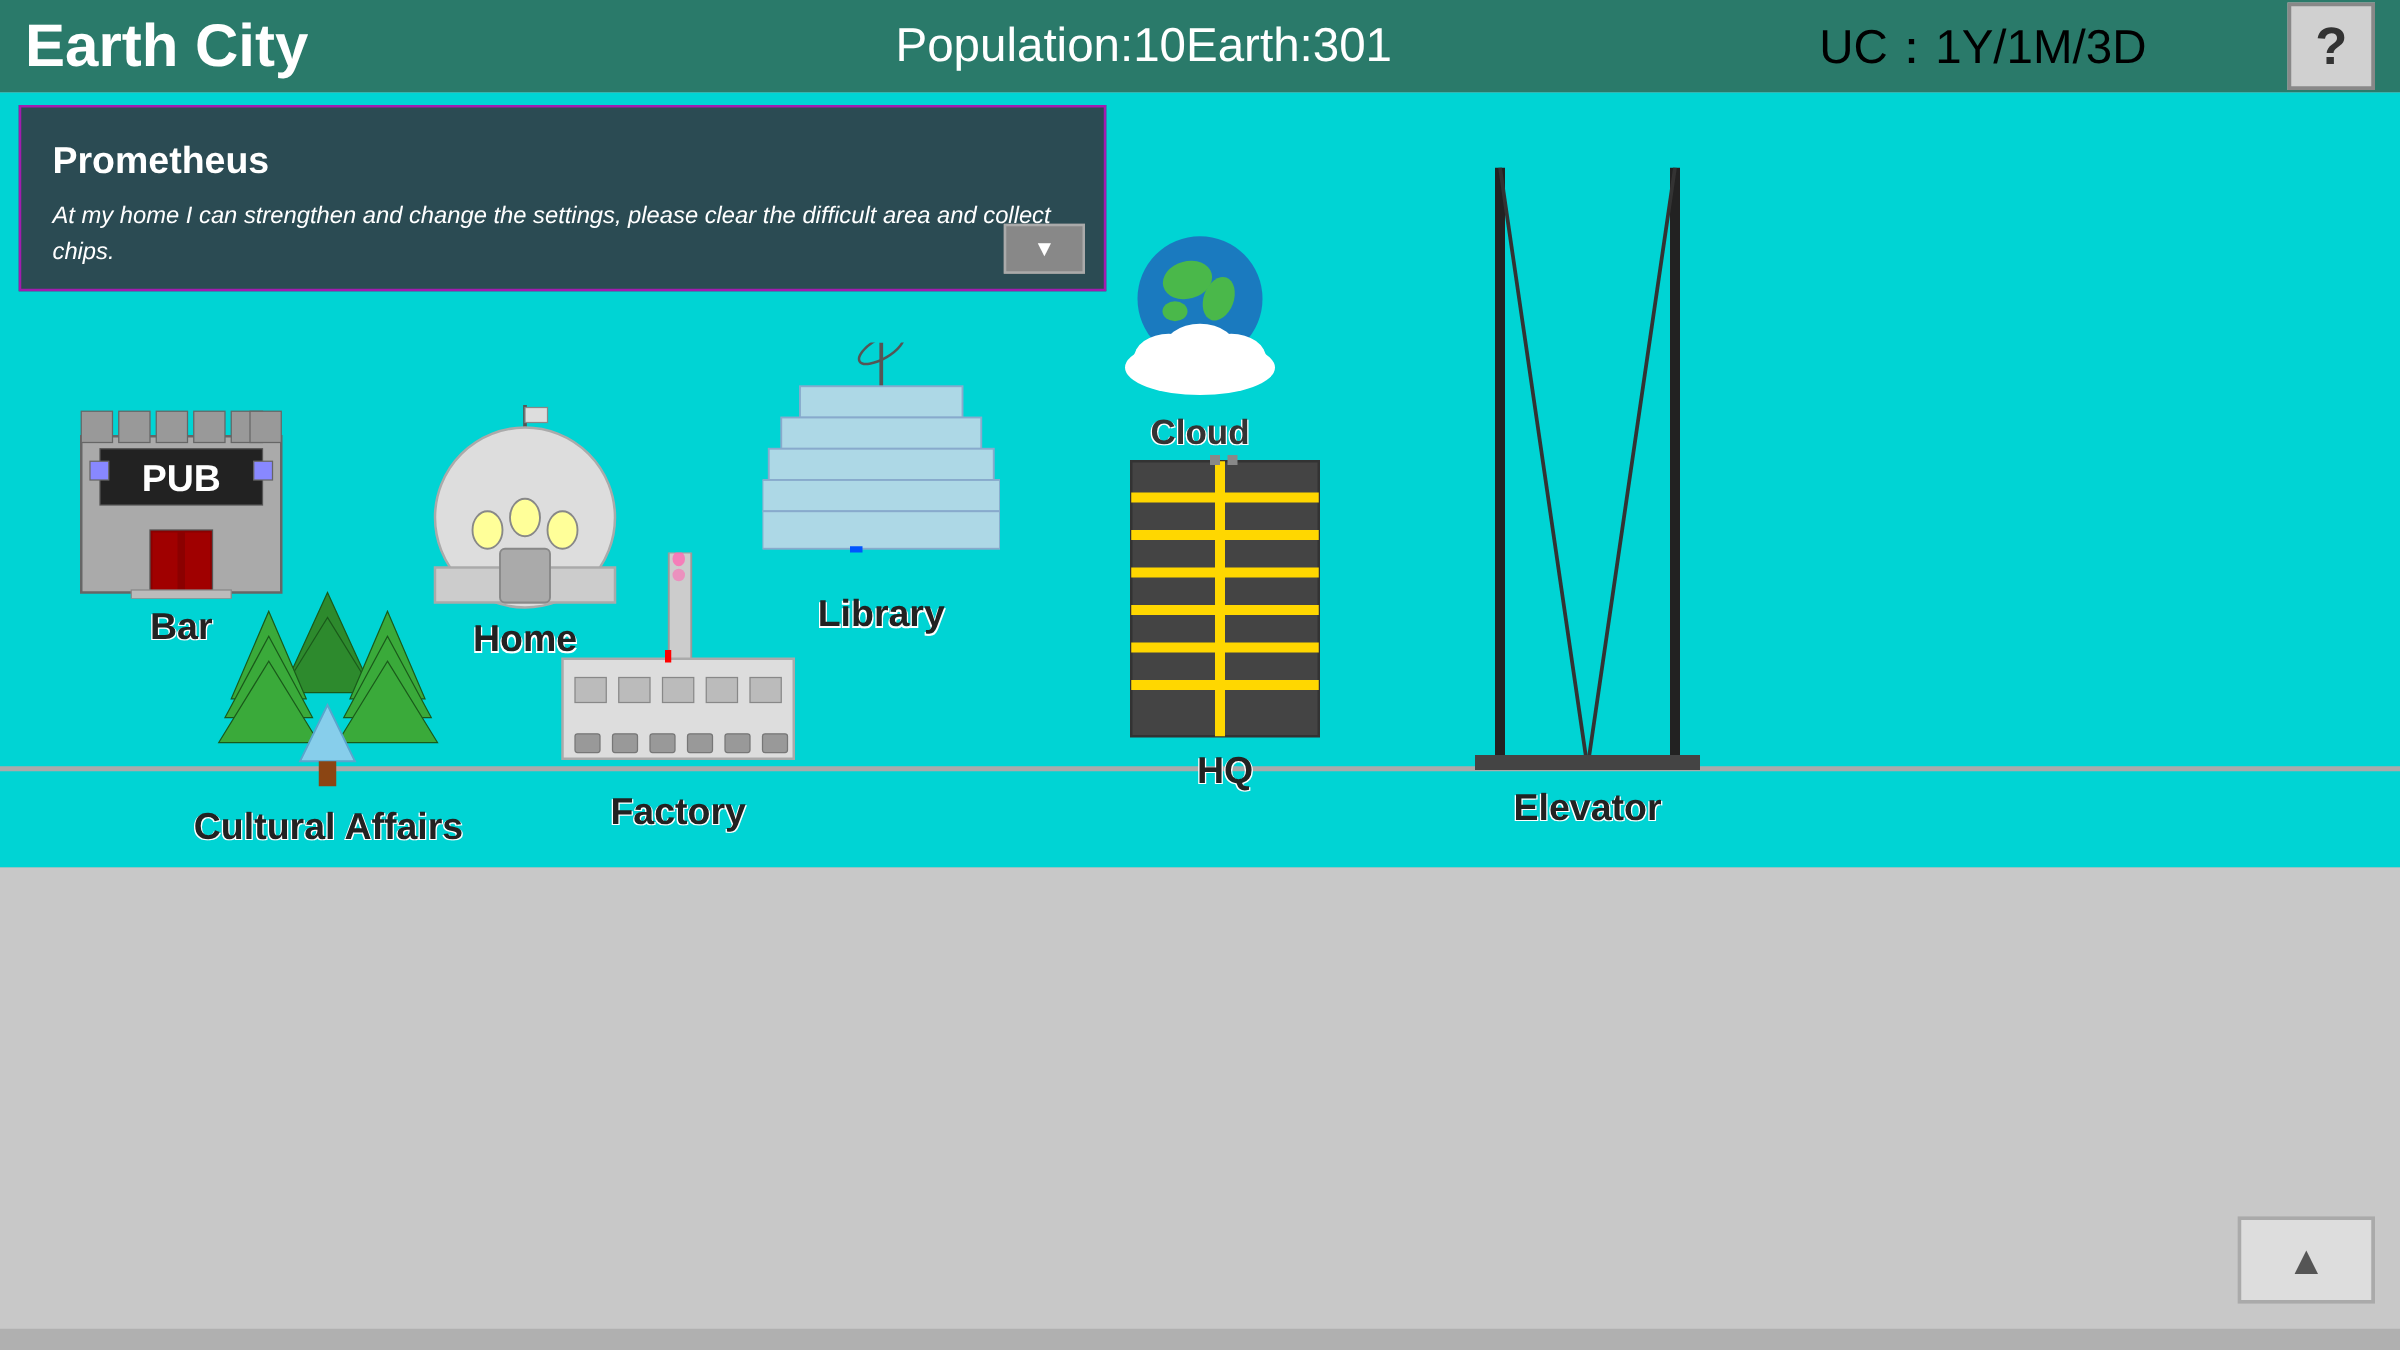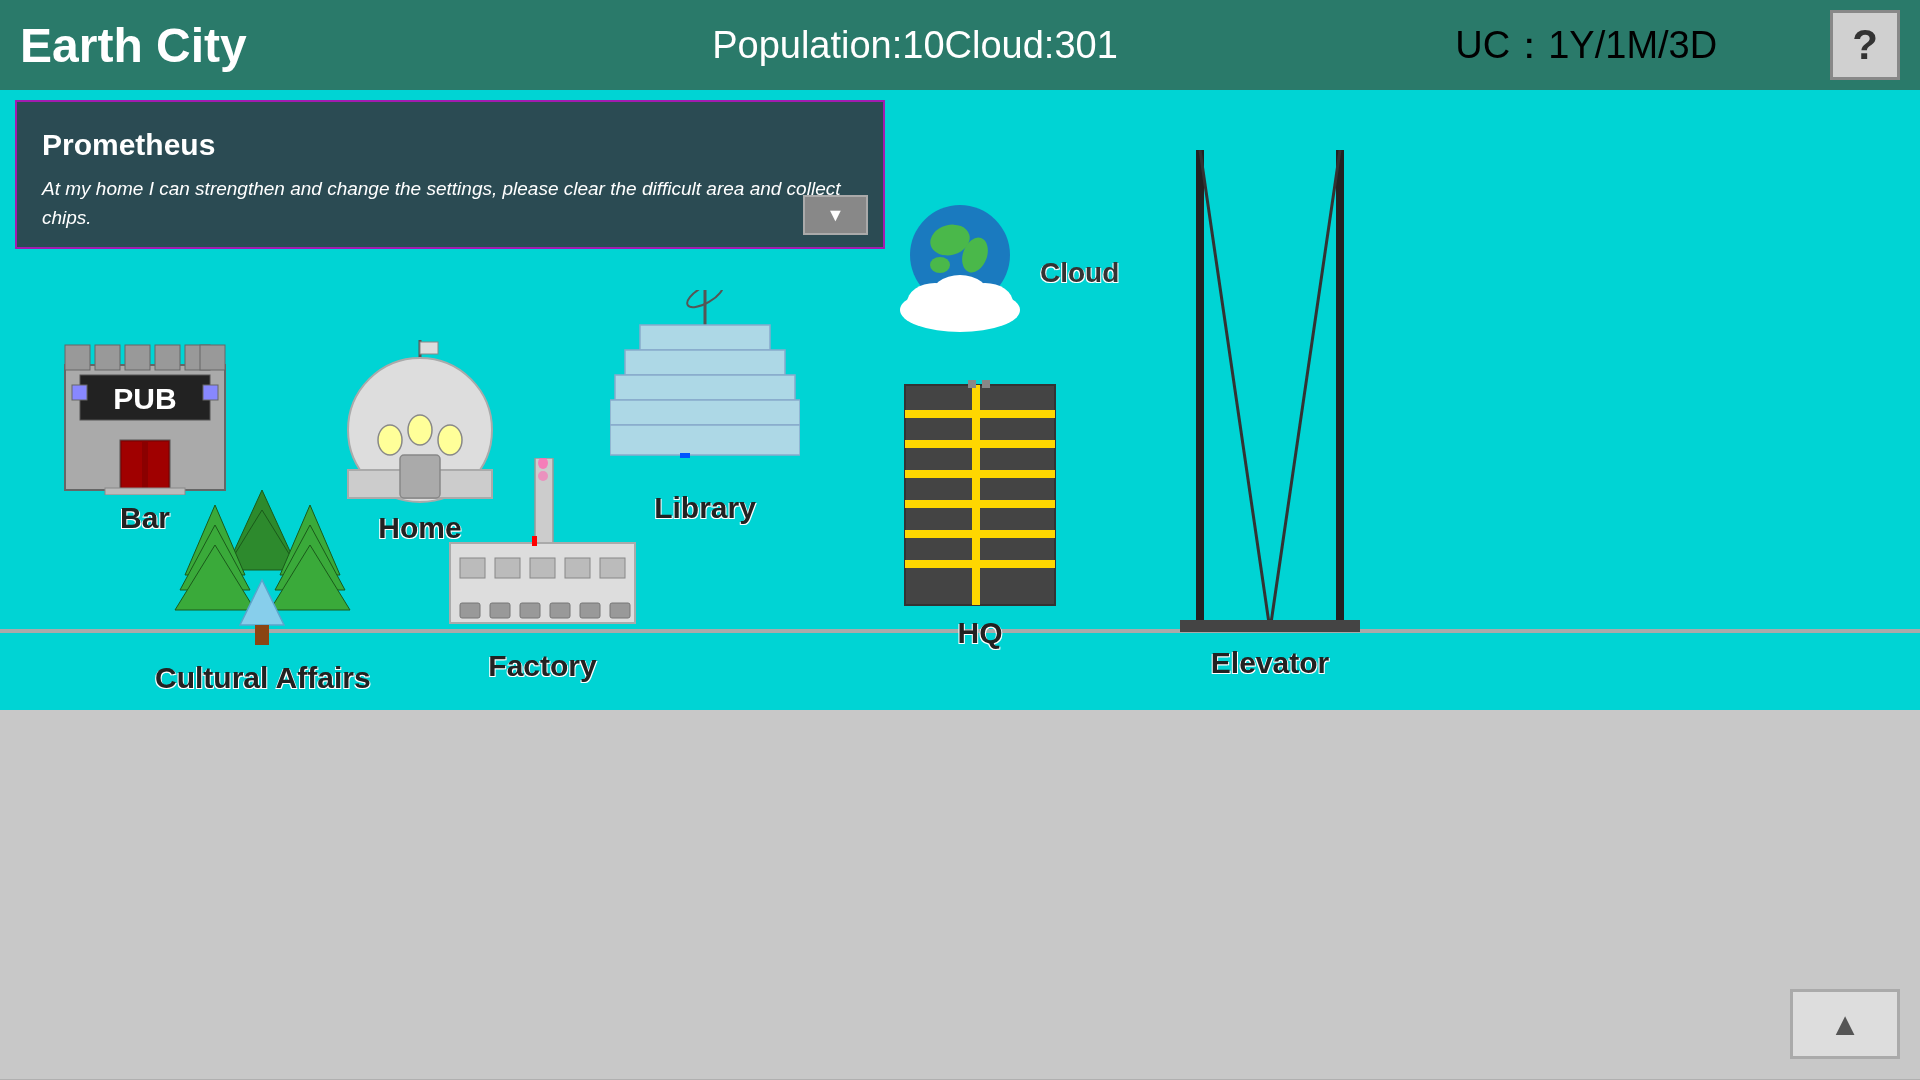--- a/index.html
+++ b/index.html
@@ -7,21 +7,21 @@
       width: 1920px;
       height: 1080px;
       overflow: hidden;
       font-family: Arial, sans-serif;
       background: #b0b0b0;
     }
 
     
     #header {
       width: 100%;
-      height: 90px;
+      height: 74px;
       background: #2a7a6a;
       display: flex;
       align-items: center;
       padding: 0 20px;
       position: relative;
     }
     #header .title {
       color: white;
       font-size: 48px;
       font-weight: bold;
@@ -146,21 +146,21 @@
       margin-top: 6px;
       text-shadow: 1px 1px 0 #fff, -1px 1px 0 #fff;
     }
 
     
     #cloud-obj {
       position: absolute;
       top: 110px;
       left: 880px;
       display: flex;
-      flex-direction: row;
+      flex-direction: column;
       align-items: center;
       cursor: pointer;
     }
     #cloud-obj .building-label {
       color: #333;
       font-size: 28px;
       font-weight: bold;
     }
 
     
@@ -185,21 +185,21 @@
       display: block;
     }
   </style>
 </head>
 <body>
 
 <div id="header">
   <div class="title">Earth City</div>
   <div class="stats">
     <span>Population:10</span>
-    <span>Cloud:301</span>
+    <span>Earth:301</span>
   </div>
   <div class="uc">UC：1Y/1M/3D</div>
   <div class="help-btn">?</div>
 </div>
 
 <div id="game-area">
   <div id="sky"></div>
   <div id="ground"></div>
   <div id="ground-line"></div>
 

